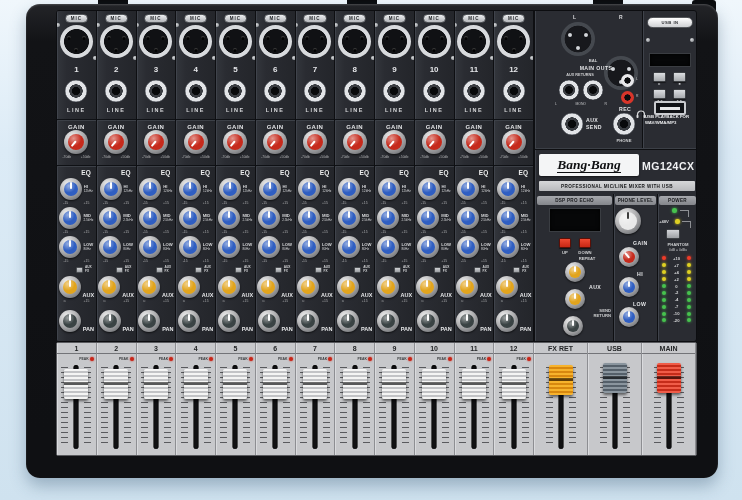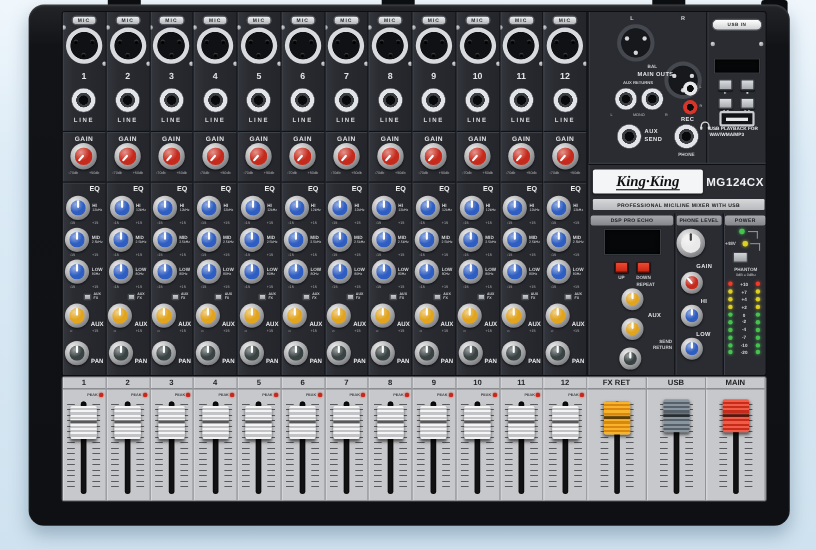--- a/index.html
+++ b/index.html
@@ -1338,21 +1338,21 @@
               </div>
             </div>
           <div class="abs unote" style="left:110px; top:103px;">
             <div>USB PLAYBACK FOR</div>
               <div>WAV/WMA/MP3</div>
           </div>
         </div>
 
         <div class="m-mid">
           <div class="abs logo-box" style="left:4px; top:4px; width:100px; height:22px;">
-            <span class="logo-text">King·King</span>
+            <span class="logo-text">Bang·Bang</span>
           </div>
           <div class="abs model" style="left:107px; top:10px;">MG124CX</div>
           <div class="abs tagline" style="left:4px; top:31px; width:156px; height:10px;">PROFESSIONAL MIC/LINE MIXER WITH USB</div>
 
           <div class="abs hdr-pill" style="left:2px; top:46px; width:75px; height:9px;">DSP PRO ECHO</div>
           <div class="abs hdr-pill" style="left:80px; top:46px; width:41px; height:9px;">PHONE LEVEL</div>
           <div class="abs hdr-pill" style="left:124px; top:46px; width:37px; height:9px;">POWER</div>
           <div class="vline" style="left:78px; top:44px; bottom:0;"></div>
           <div class="vline" style="left:122px; top:44px; bottom:0;"></div>
 

